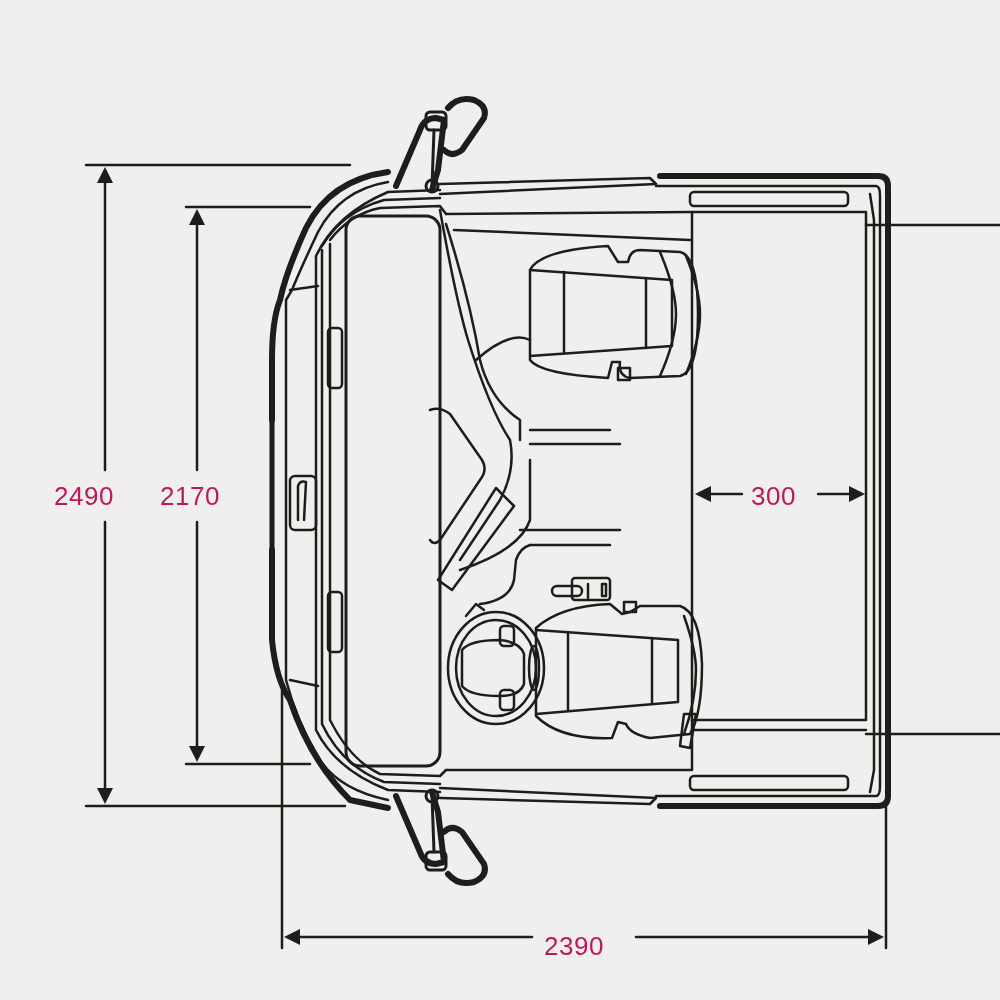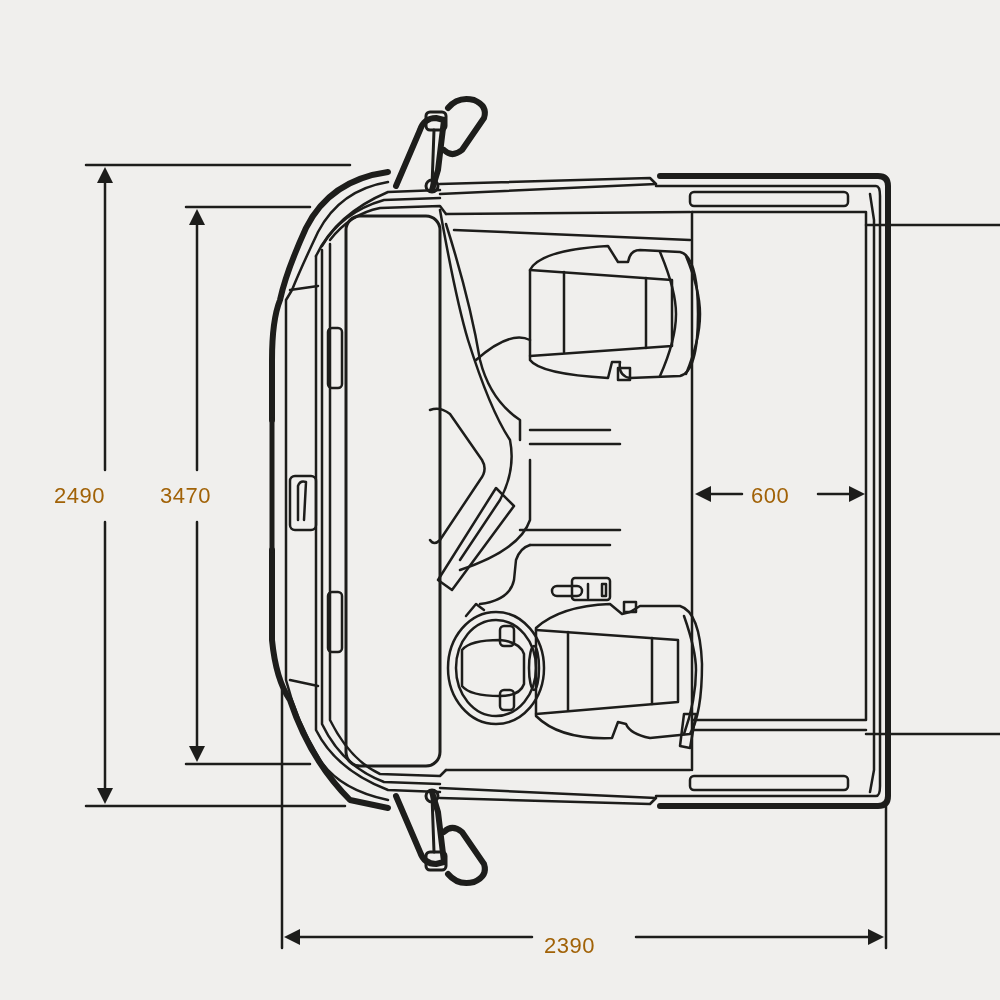--- a/index.html
+++ b/index.html
@@ -5,22 +5,22 @@
     html, body { margin: 0; padding: 0; }
     body {
       width: 1000px; height: 1000px; overflow: hidden;
       background: #f0efed;
       font-family: "Liberation Sans", "DejaVu Sans", sans-serif;
       position: relative;
     }
     #drawing { position: absolute; left: 0; top: 0; width: 1000px; height: 1000px; }
     .dim-label {
       position: absolute;
-      font-size: 22px;
-      color: #a16207;
+      font-size: 26px;
+      color: #be185d;
       background: #f0efed;
       line-height: 40px;
       letter-spacing: 0.5px;
       white-space: nowrap;
     }
     #lbl-2490 { left: 52px; top: 476px; padding: 0 2px; }
     #lbl-2170 { left: 158px; top: 476px; padding: 0 2px; }
     #lbl-700 { left: 745px; top: 476px; padding: 0 6px; }
     #lbl-2390 { left: 538px; top: 918px; padding: 0 6px; margin-top: 8px; }
   </style>
@@ -177,15 +177,15 @@
       <path d="M 396 796 L 420 852 Q 424 864 436 864 L 444 862 L 438 812 L 432 792"></path>
       <path d="M 448 874 Q 458 886 474 882 Q 488 876 484 864 L 462 832 Q 452 824 444 832"></path>
       <rect x="426" y="852" width="20" height="18" rx="4" stroke-width="3"></rect>
       <line x1="434" y1="852" x2="432" y2="796" stroke-width="3"></line>
       <circle cx="432" cy="796" r="6" stroke-width="3"></circle>
     </g>
   </g>
 </svg>
 
 <div class="dim-label" id="lbl-2490">2490</div>
-<div class="dim-label" id="lbl-2170">3470</div>
-<div class="dim-label" id="lbl-700">600</div>
+<div class="dim-label" id="lbl-2170">2170</div>
+<div class="dim-label" id="lbl-700">300</div>
 <div class="dim-label" id="lbl-2390">2390</div>
 
 </body></html>

